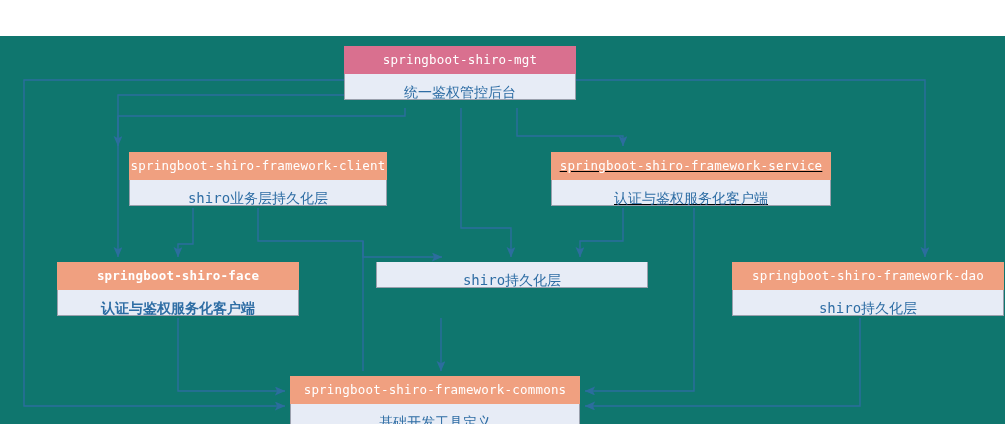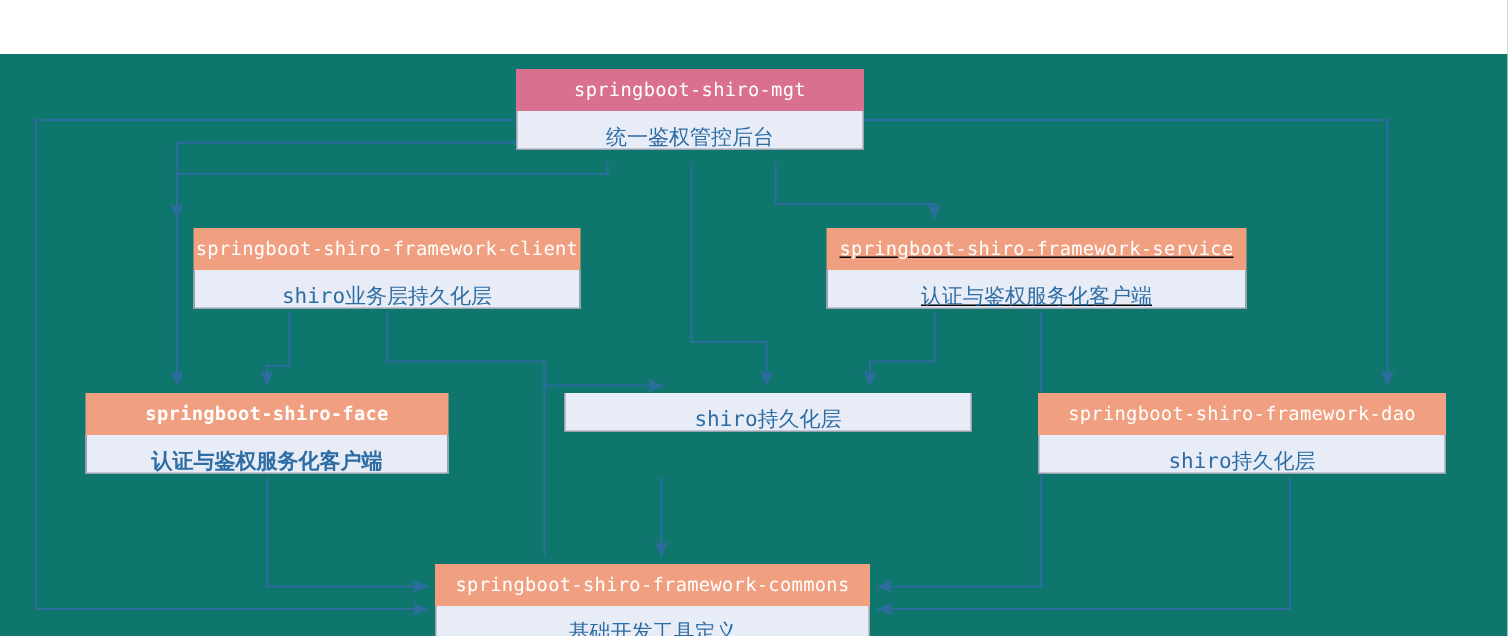--- a/index.html
+++ b/index.html
@@ -69,21 +69,21 @@
         <div class="hdr orange">springboot-shiro-framework-service</div>
         <div class="body">认证与鉴权服务化客户端</div>
       </div>
       <div class="node" style="left: 57px; top: 226px; width: 242px; font-weight: bold;">
         <div class="hdr orange">springboot-shiro-face</div>
         <div class="body">认证与鉴权服务化客户端</div>
       </div>
       <div class="node" style="left: 376px; top: 226px; width: 272px;">
         <div class="body">shiro持久化层</div>
       </div>
-      <div class="node" style="left: 692px; top: 226px; width: 272px;">
+      <div class="node" style="left: 732px; top: 226px; width: 272px;">
         <div class="hdr orange">springboot-shiro-framework-dao</div>
         <div class="body">shiro持久化层</div>
       </div>
       <div class="node" style="left: 290px; top: 340px; width: 290px;">
         <div class="hdr orange">springboot-shiro-framework-commons</div>
         <div class="body">基础开发工具定义</div>
       </div>
     </div>
 
   <div class="watermark" style="left: 806px; top: 389px;">CSDN @刻苦的樊同学</div>

